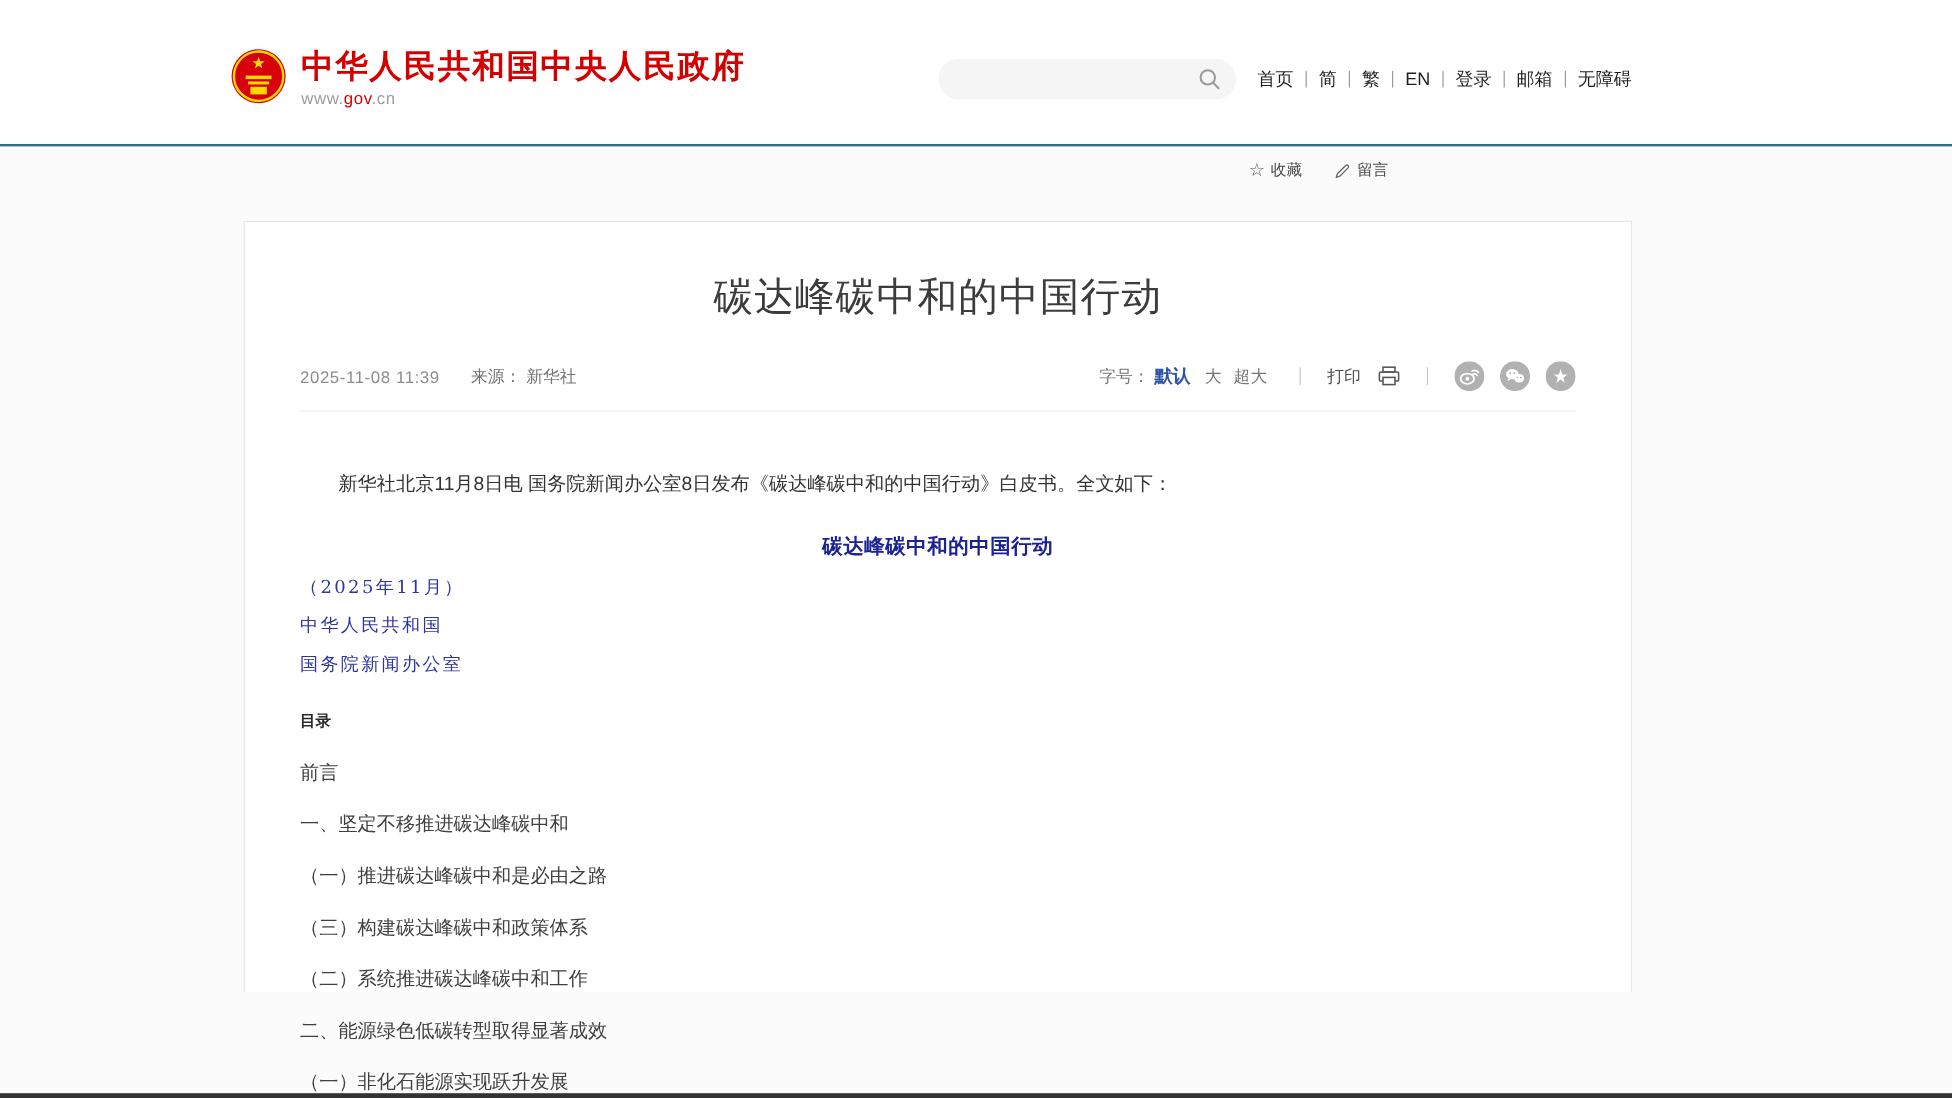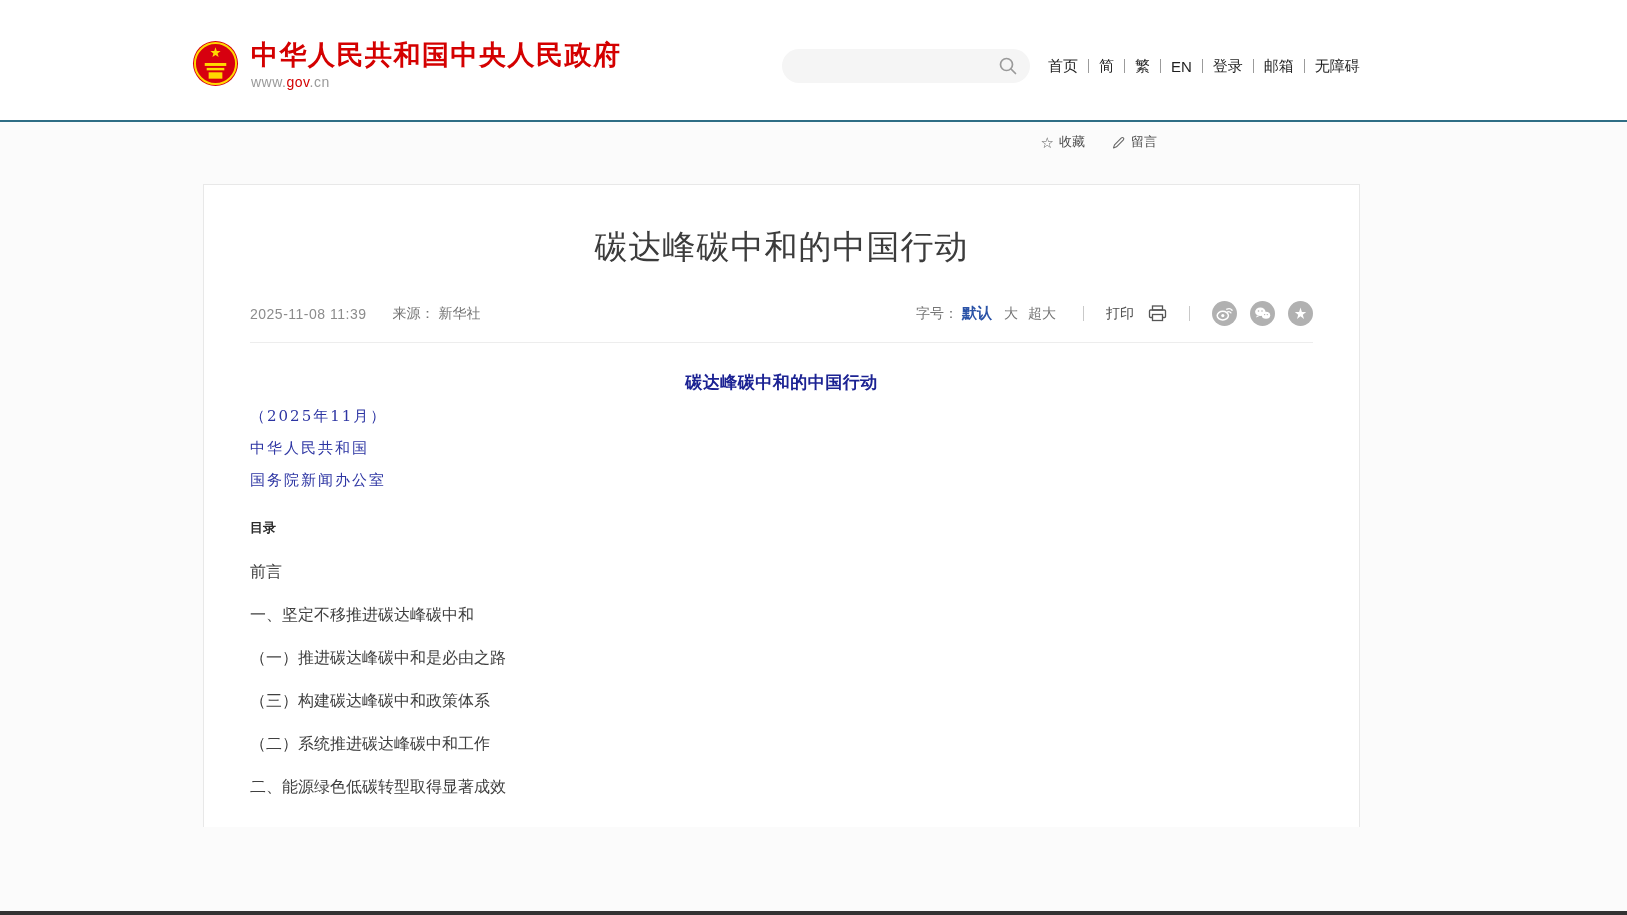--- a/index.html
+++ b/index.html
@@ -206,29 +206,31 @@
           <circle cx="12.5" cy="12.5" r="12.5" fill="#b1b1b1"></circle>
           <polygon fill="#fff" points="12.5,6.5 13.9,11 18.2,11.1 14.8,13.7 16,18 12.5,15.3 9,18 10.2,13.7 6.8,11.1 11.1,11"></polygon>
         </svg>
       </span>
     </div>
   </div>
 
   <div class="meta-divider"></div>
 
   <div class="article-body">
+    <p class="lead">新华社北京11月8日电 国务院新闻办公室8日发布《碳达峰碳中和的中国行动》白皮书。全文如下：</p>
     <p class="doc-title">碳达峰碳中和的中国行动</p>
     <p class="doc-line">（2025年11月）</p>
     <p class="doc-line">中华人民共和国</p>
     <p class="doc-line">国务院新闻办公室</p>
     <p class="toc-heading">目录</p>
     <div>
         <p class="toc-item">前言</p>
         <p class="toc-item">一、坚定不移推进碳达峰碳中和</p>
         <p class="toc-item">（一）推进碳达峰碳中和是必由之路</p>
         <p class="toc-item">（三）构建碳达峰碳中和政策体系</p>
         <p class="toc-item">（二）系统推进碳达峰碳中和工作</p>
         <p class="toc-item">二、能源绿色低碳转型取得显著成效</p>
+        <p class="toc-item">（一）非化石能源实现跃升发展</p>
       </div>
   </div>
 </div>
 
 <div class="bottom-bar"></div>
 
 </body></html>

